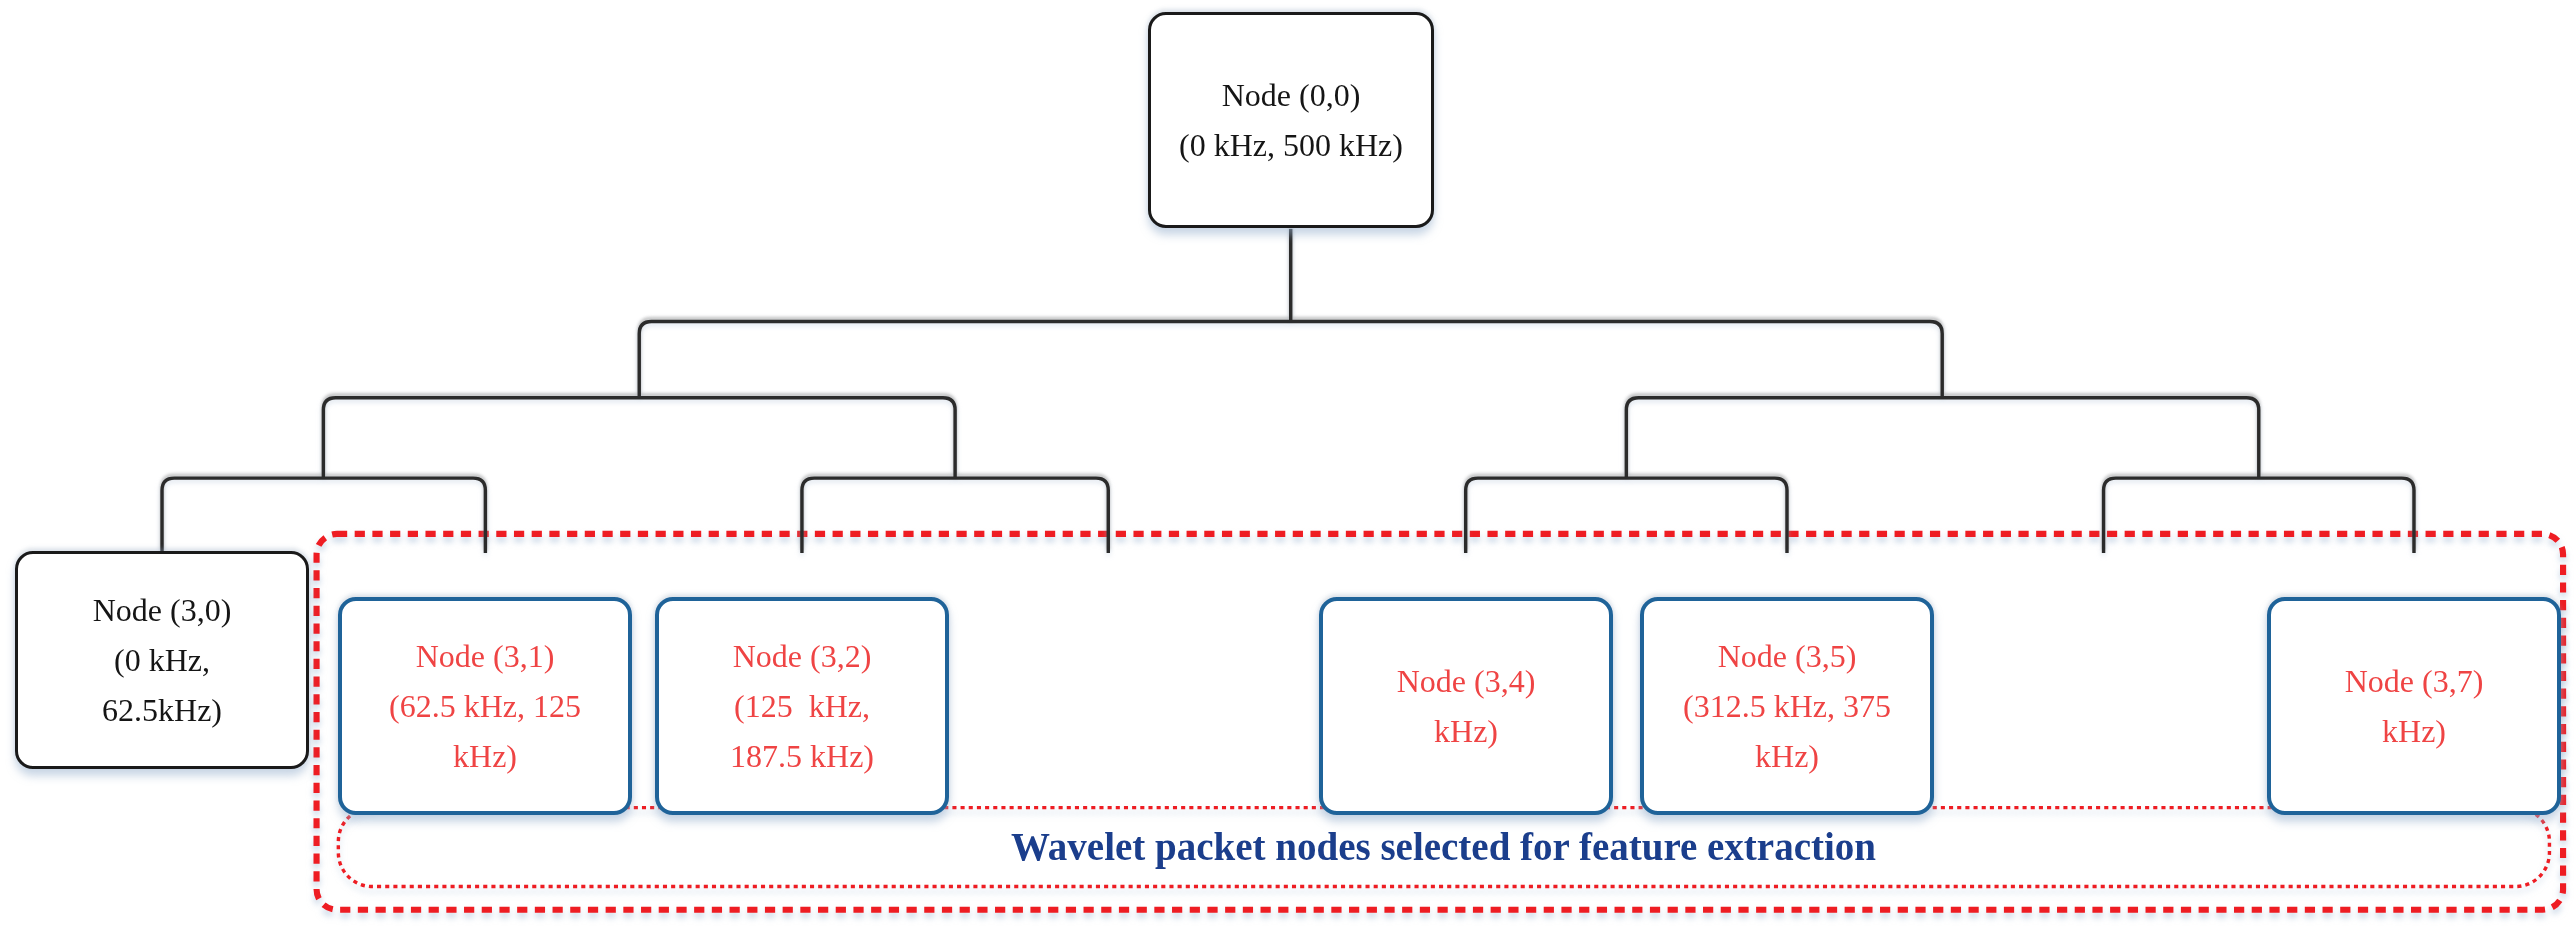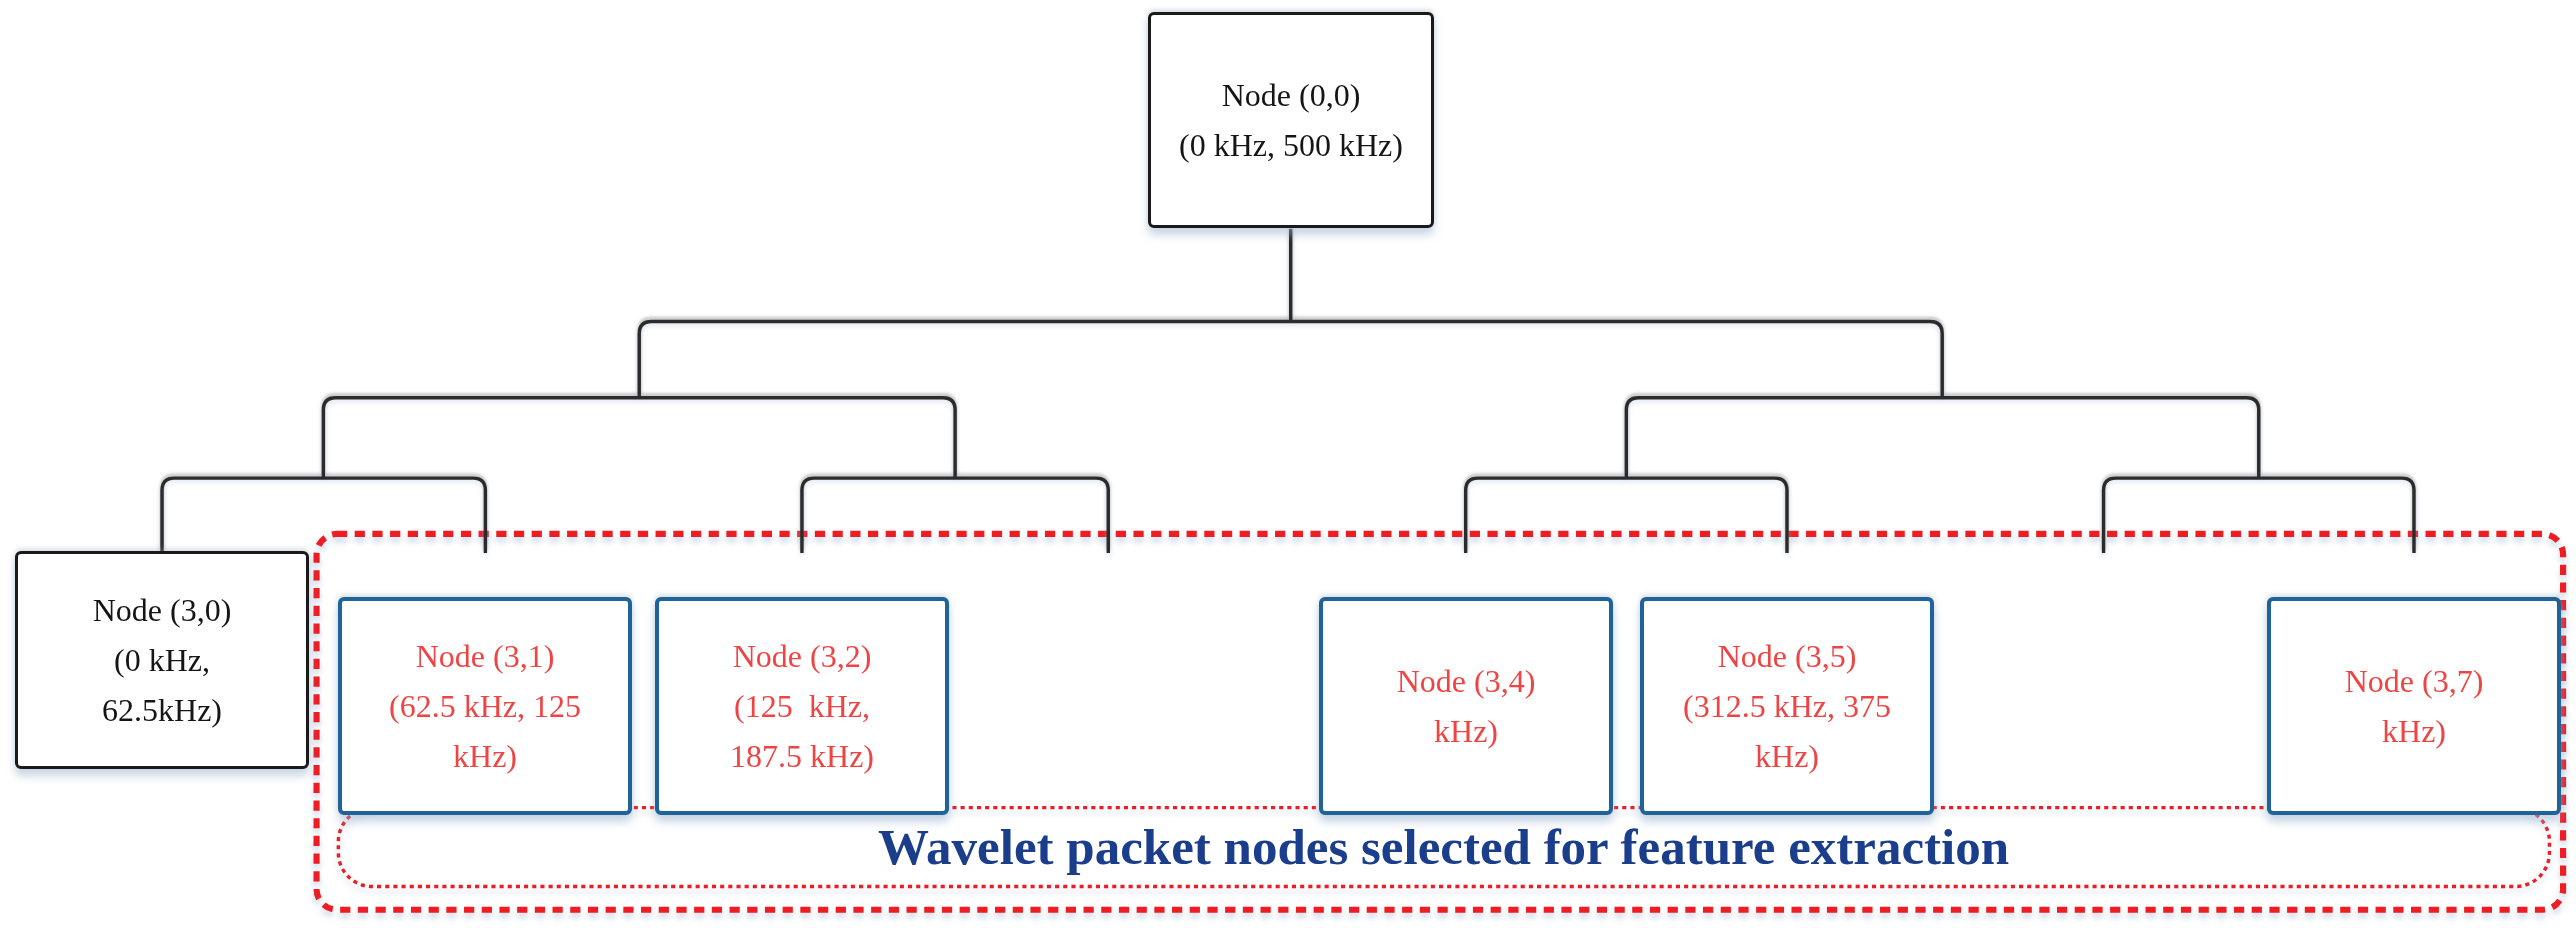--- a/index.html
+++ b/index.html
@@ -33,21 +33,21 @@
   .red-outlines {
     filter: drop-shadow(0 7px 5px rgba(155,180,210,0.55));
   }
   .node {
     position: absolute;
     top: 551px;
     width: 294px;
     height: 218px;
     box-sizing: border-box;
     background: #ffffff;
-    border-radius: 6px;
+    border-radius: 18px;
     display: flex;
     flex-direction: column;
     justify-content: center;
     align-items: center;
     text-align: center;
     font-size: 32px;
     line-height: 50px;
     box-shadow: 0 6.8px 8.2px rgba(150,175,205,0.5), 0 -2.7px 4.1px rgba(150,165,185,0.3);
   }
   .node .ln {
@@ -71,21 +71,21 @@
   .sel-label {
     position: absolute;
     left: 338px;
     top: 807px;
     width: 2211px;
     height: 79px;
     display: flex;
     align-items: center;
     justify-content: center;
     text-align: center;
-    font-size: 51px;
+    font-size: 39px;
     font-weight: bold;
     color: #1b3e8c;
   }
 </style>
 </head>
 <body>
 
 <div class="stage">
 
   <svg class="layer" viewBox="0 0 3784 1364">

